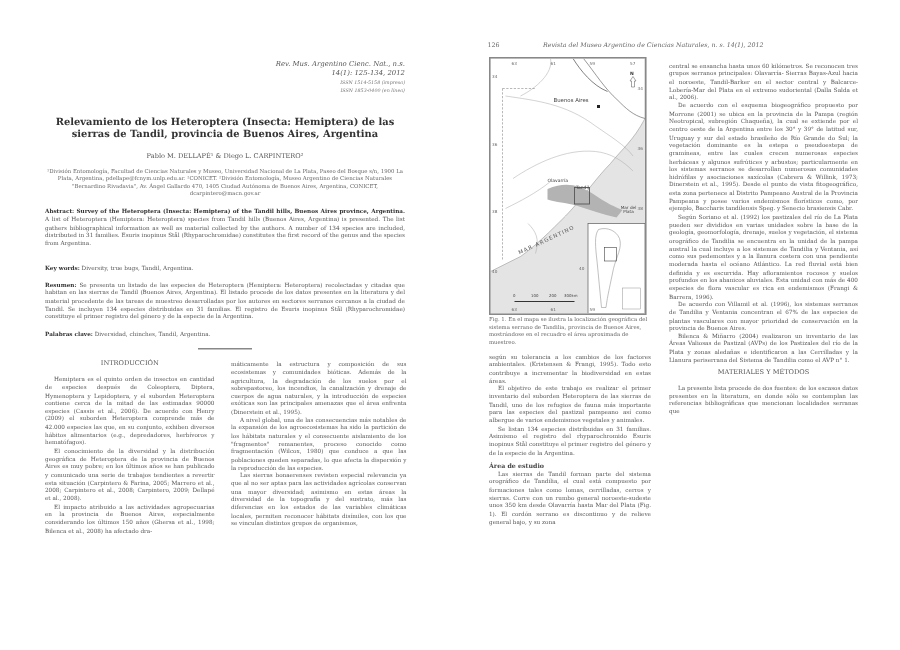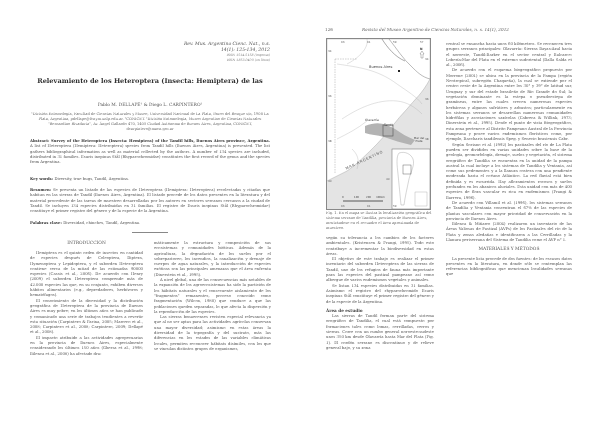--- a/index.html
+++ b/index.html
@@ -32,20 +32,21 @@
 <div class="page" id="page-left">
   <div class="t journal-ref" style="top:41px;">
     <div>Rev. Mus. Argentino Cienc. Nat., n.s.</div>
     <div>14(1): 125-134, 2012</div>
     <div class="issn">ISSN 1514-5158 (impresa)</div>
     <div class="issn">ISSN 1853-0400 (en línea)</div>
   </div>
 
   <div class="t title" style="top:77px;">
     <div>Relevamiento de los Heteroptera (Insecta: Hemiptera) de las</div>
+    <div>sierras de Tandil, provincia de Buenos Aires, Argentina</div>
   </div>
 
   <div class="t authors" style="top:102px;">Pablo M. DELLAPÉ¹ &amp; Diego L. CARPINTERO²</div>
 
   <div class="t affil" style="top:112px;">¹División Entomología, Facultad de Ciencias Naturales y Museo, Universidad Nacional de La Plata, Paseo del Bosque s/n, 1900 La Plata, Argentina, pdellape@fcnym.unlp.edu.ar. ²CONICET. ²División Entomología, Museo Argentino de Ciencias Naturales "Bernardino Rivadavia", Av. Ángel Gallardo 470, 1405 Ciudad Autónoma de Buenos Aires, Argentina, CONICET, dcarpintero@macn.gov.ar</div>
 
   <div class="t para abs" style="top:138px;">
     <b>Abstract: Survey of the Heteroptera (Insecta: Hemiptera) of the Tandil hills, Buenos Aires province, Argentina.</b>
     <span>A list of Heteroptera (Hemiptera: Heteroptera) species from Tandil hills (Buenos Aires, Argentina) is presented. The list gathers bibliographical information as well as material collected by the authors. A number of 134 species are included, distributed in 31 families. Esuris inopinus Stål (Rhyparochromidae) constitutes the first record of the genus and the species from Argentina.</span>
   </div>

